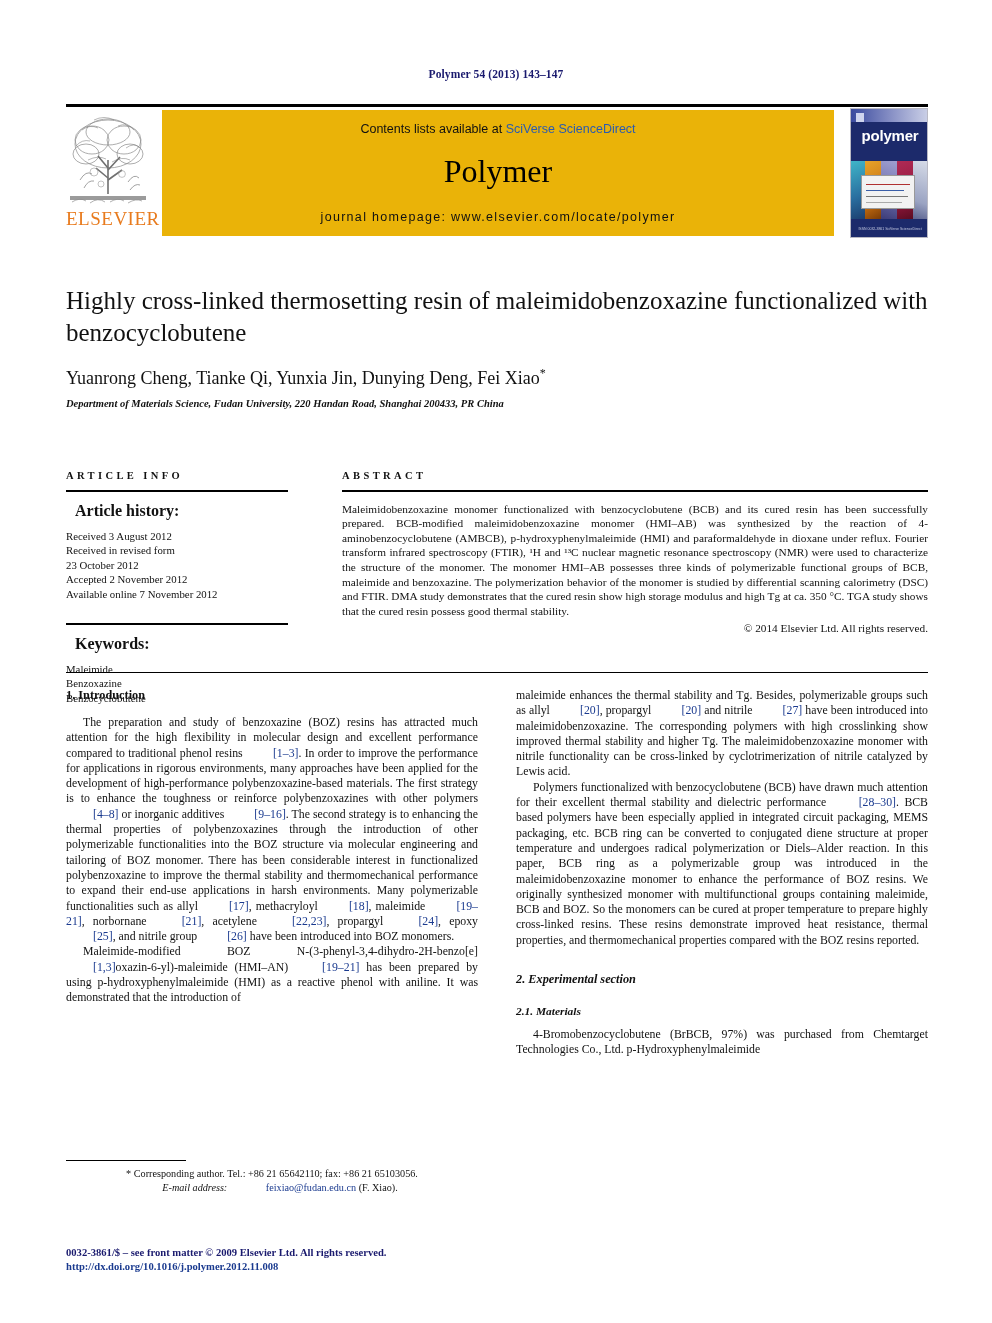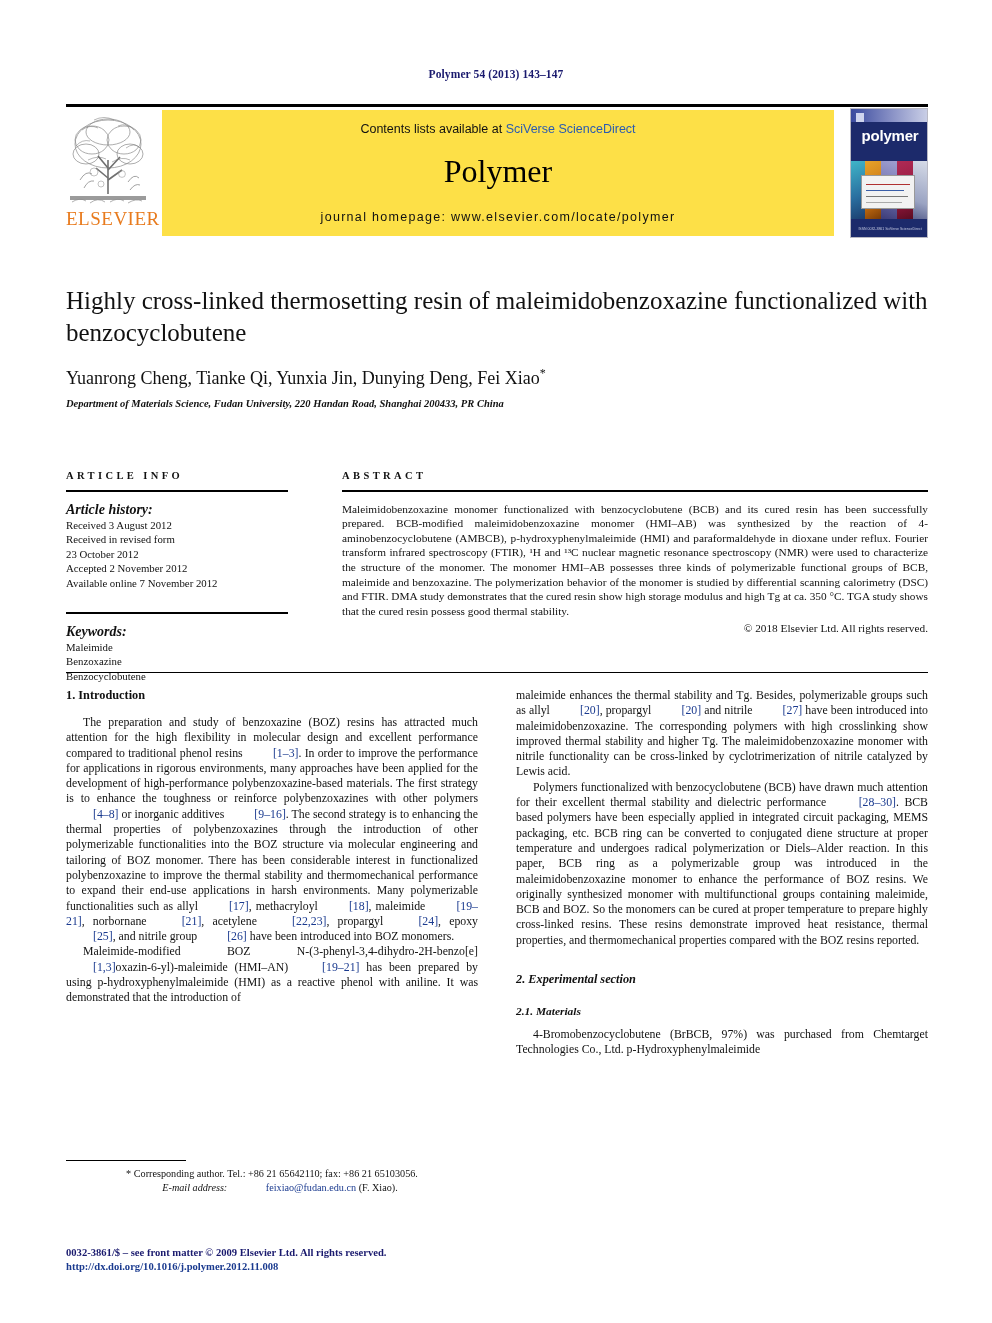--- a/index.html
+++ b/index.html
@@ -78,21 +78,21 @@
     color: #E87B1E;
     font-weight: normal;
   }
 
   .banner {
     position: absolute;
     left: 96px;
     top: 6px;
     width: 672px;
     height: 126px;
-    background: #fde047;
+    background: #eab308;
   }
   .banner-contents {
     position: absolute;
     top: 12px;
     left: 0;
     width: 672px;
     text-align: center;
     font-family: "Liberation Sans", sans-serif;
     font-size: 12.5px;
     color: #111;
@@ -254,25 +254,24 @@
     color: #111;
     margin-bottom: 9px;
     margin-top: 26px;
   }
   .hr-thin {
     height: 1.6px;
     background: #000;
     margin-bottom: 10px;
   }
   .info-label {
-    font-size: 14px;
-    font-style: italic;
-    font-weight: bold;
-    color: #111;
-    margin: 0;
+    font-size: 16px;
+    font-weight: bold;
+    color: #111;
+    margin: 9px;
   }
   .info-line {
     font-size: 10.8px;
     color: #111;
     margin: 0;
     line-height: 14.5px;
   }
   .info-gap { height: 22px; }
 
   .abstract-text {
@@ -500,21 +499,21 @@
       <p class="info-label">Keywords:</p>
       <p class="info-line">Maleimide</p>
       <p class="info-line">Benzoxazine</p>
       <p class="info-line">Benzocyclobutene</p>
     </div>
 
     <div class="col-abstract">
       <div class="section-caps">ABSTRACT</div>
       <div class="hr-thin"></div>
       <p class="abstract-text">Maleimidobenzoxazine monomer functionalized with benzocyclobutene (BCB) and its cured resin has been successfully prepared. BCB-modified maleimidobenzoxazine monomer (HMI–AB) was synthesized by the reaction of 4-aminobenzocyclobutene (AMBCB), p-hydroxyphenylmaleimide (HMI) and paraformaldehyde in dioxane under reflux. Fourier transform infrared spectroscopy (FTIR), ¹H and ¹³C nuclear magnetic resonance spectroscopy (NMR) were used to characterize the structure of the monomer. The monomer HMI–AB possesses three kinds of polymerizable functional groups of BCB, maleimide and benzoxazine. The polymerization behavior of the monomer is studied by differential scanning calorimetry (DSC) and FTIR. DMA study demonstrates that the cured resin show high storage modulus and high Tg at ca. 350 °C. TGA study shows that the cured resin possess good thermal stability.</p>
-      <div class="abstract-copy">© 2018 Elsevier Ltd. All rights reserved.</div>
+      <div class="abstract-copy">© 2014 Elsevier Ltd. All rights reserved.</div>
     </div>
   </div>
 
   <div class="body-rule"></div>
 
   <div class="body-cols">
 
     <div class="body-col body-col-left">
       <h2 class="sec-head">1. Introduction</h2>
       <p class="body-p">The preparation and study of benzoxazine (BOZ) resins has attracted much attention for the high flexibility in molecular design and excellent performance compared to traditional phenol resins <span class="ref">[1–3]</span>. In order to improve the performance for applications in rigorous environments, many approaches have been applied for the development of high-performance polybenzoxazine-based materials. The first strategy is to enhance the toughness or reinforce polybenzoxazines with other polymers <span class="ref">[4–8]</span> or inorganic additives <span class="ref">[9–16]</span>. The second strategy is to enhancing the thermal properties of polybenzoxazines through the introduction of other polymerizable functionalities into the BOZ structure via molecular engineering and tailoring of BOZ monomer. There has been considerable interest in functionalized polybenzoxazine to improve the thermal stability and thermomechanical performance to expand their end-use applications in harsh environments. Many polymerizable functionalities such as allyl <span class="ref">[17]</span>, methacryloyl <span class="ref">[18]</span>, maleimide <span class="ref">[19–21]</span>, norbornane <span class="ref">[21]</span>, acetylene <span class="ref">[22,23]</span>, propargyl <span class="ref">[24]</span>, epoxy <span class="ref">[25]</span>, and nitrile group <span class="ref">[26]</span> have been introduced into BOZ monomers.</p>

